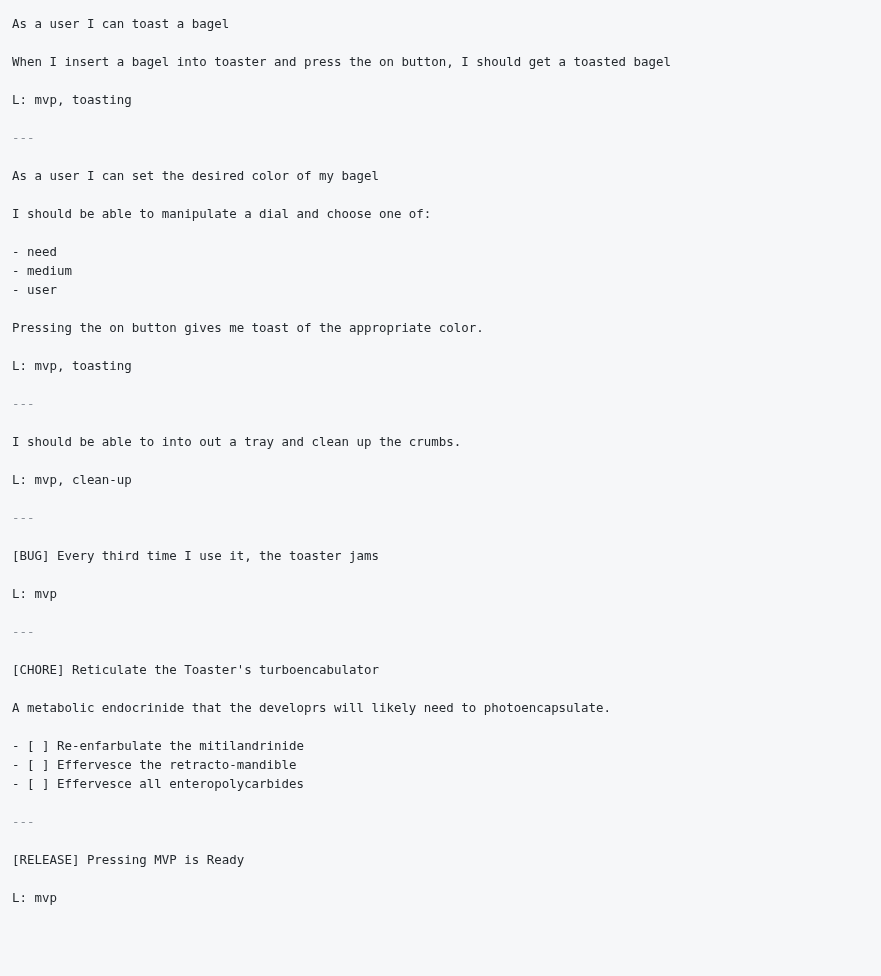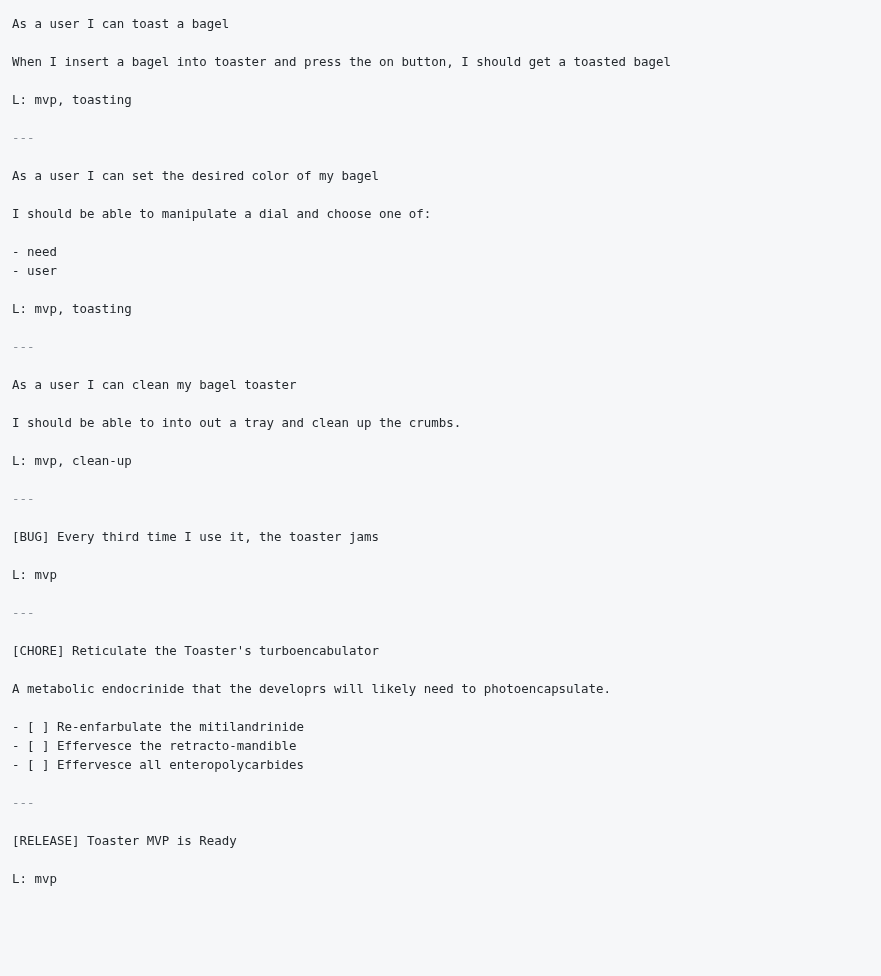--- a/index.html
+++ b/index.html
@@ -43,29 +43,29 @@
 </head>
 <body style="background: rgb(246, 247, 249); color: rgb(36, 41, 46);">
 
 <div id="document-root">
     <div class="block">As a user I can toast a bagel</div>
     <div class="block">When I insert a bagel into toaster and press the on button, I should get a toasted bagel</div>
     <div class="block">L: mvp, toasting</div>
     <div class="rule" style="color: rgb(139, 145, 153);">---</div>
     <div class="block">As a user I can set the desired color of my bagel</div>
     <div class="block">I should be able to manipulate a dial and choose one of:</div>
-    <div class="block list"><div class="line">- need</div><div class="line">- user</div></div>
+    <div class="block list"><div class="line">- need</div><div class="line">- medium</div><div class="line">- user</div></div>
+    <div class="block">Pressing the on button gives me toast of the appropriate color.</div>
     <div class="block">L: mvp, toasting</div>
     <div class="rule" style="color: rgb(139, 145, 153);">---</div>
-    <div class="block">As a user I can clean my bagel toaster</div>
     <div class="block">I should be able to into out a tray and clean up the crumbs.</div>
     <div class="block">L: mvp, clean-up</div>
     <div class="rule" style="color: rgb(139, 145, 153);">---</div>
     <div class="block">[BUG] Every third time I use it, the toaster jams</div>
     <div class="block">L: mvp</div>
     <div class="rule" style="color: rgb(139, 145, 153);">---</div>
     <div class="block">[CHORE] Reticulate the Toaster's turboencabulator</div>
     <div class="block">A metabolic endocrinide that the developrs will likely need to photoencapsulate.</div>
     <div class="block list"><div class="line">- [ ] Re-enfarbulate the mitilandrinide</div><div class="line">- [ ] Effervesce the retracto-mandible</div><div class="line">- [ ] Effervesce all enteropolycarbides</div></div>
     <div class="rule" style="color: rgb(139, 145, 153);">---</div>
-    <div class="block">[RELEASE] Toaster MVP is Ready</div>
+    <div class="block">[RELEASE] Pressing MVP is Ready</div>
     <div class="block">L: mvp</div>
   </div>
 
 </body></html>

